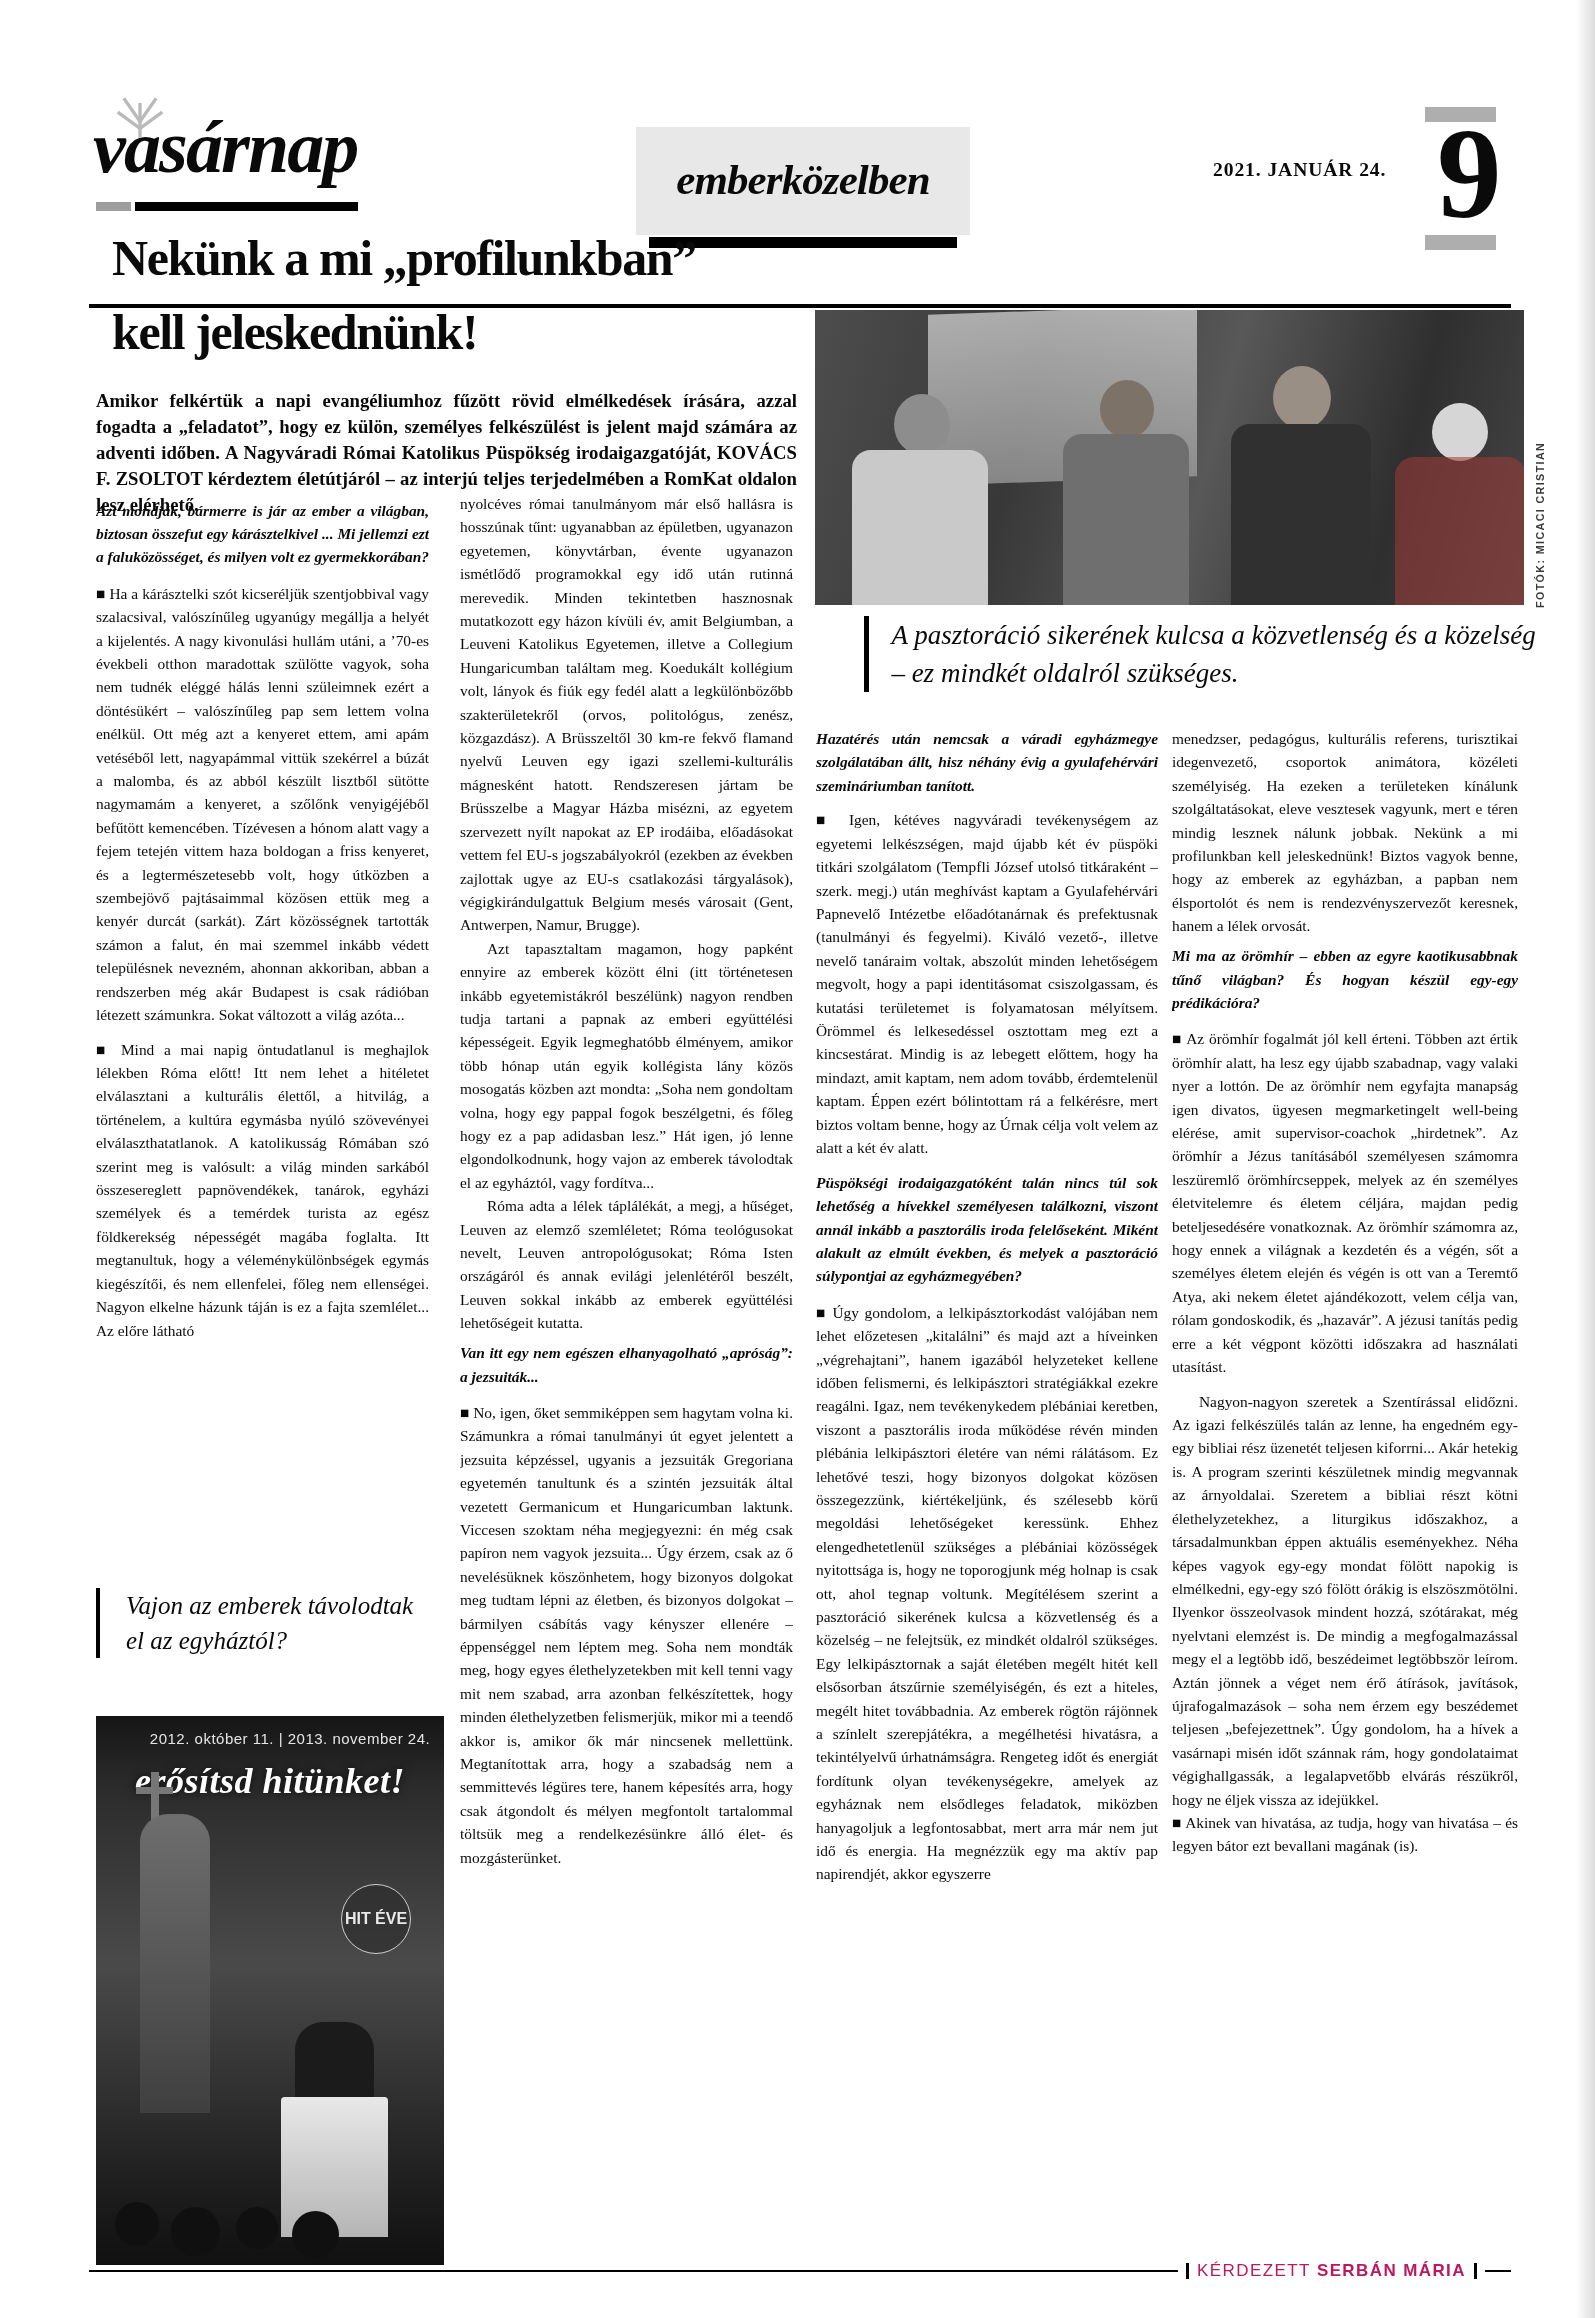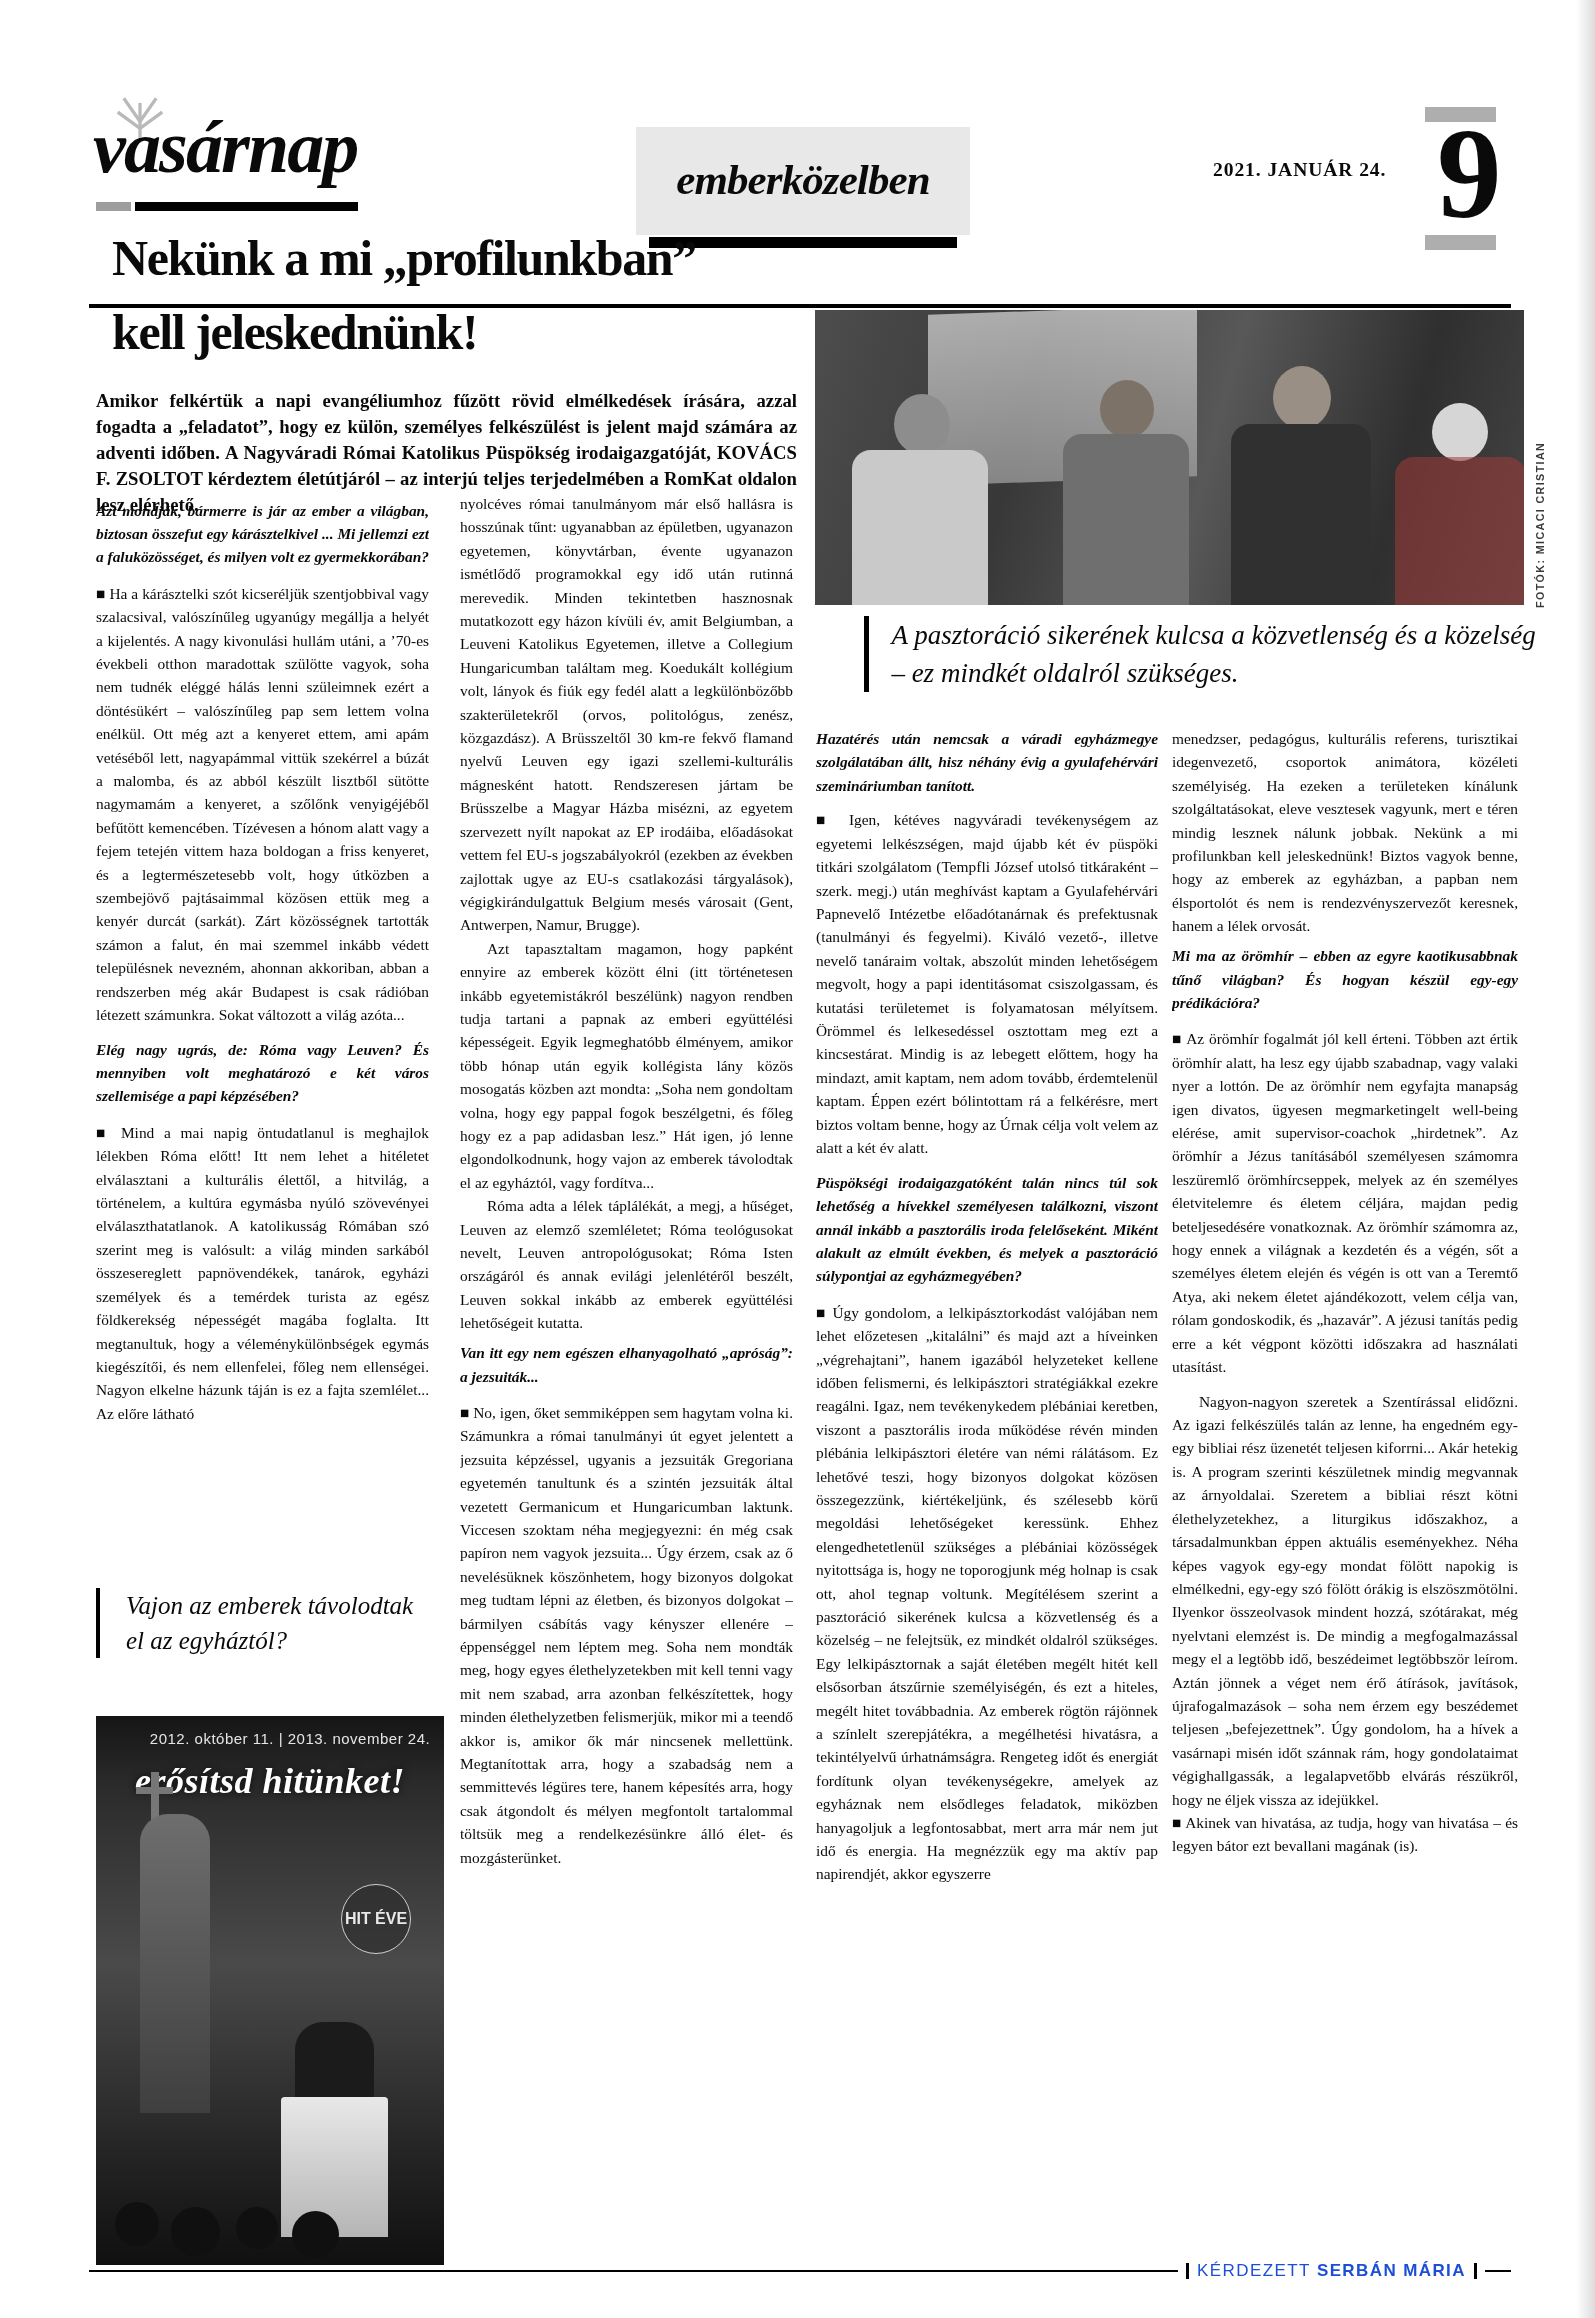--- a/index.html
+++ b/index.html
@@ -135,21 +135,21 @@
     background:#1b1b1b; border-radius:28px 28px 0 0;
   }
   .crowd-head { position:absolute; background:#101010; border-radius:50%; }
 
   
   .footer-band { display:flex; align-items:center; }
   .footer-line { height:2.8px; background:#000; }
   .footer-tick { width:2.3px; height:16px; background:#000; margin:0 8.4px; }
   .footer-text {
     font-family:"Liberation Sans", sans-serif; font-size:17px;
-    letter-spacing:1.4px; white-space:nowrap; color:#1d4ed8;
+    letter-spacing:1.4px; white-space:nowrap; color:#be185d;
   }
   .footer-text .bold { font-weight:bold; }
   .edge-shade {
     background:linear-gradient(90deg, rgba(255,255,255,0), #dcdcdc);
   }
 </style>
 </head>
 <body>
 
 <div class="abs" style="left:93px; top:110px;">
@@ -210,21 +210,20 @@
   </div>
 </div>
 
 <div class="abs photo-credit" style="left:1534px; top:365px; height:243px;">FOTÓK: MICACI CRISTIAN</div>
 
 <div class="abs pull-quote-right" style="left:816px; top:616px; width:687px;">A pasztoráció sikerének kulcsa a közvetlenség és a közelség – ez mindkét oldalról szükséges.</div>
 
 <div class="abs col" style="left:96px; top:492px; width:333px; height:1075px;">
   <p class="q">Azt mondják, bármerre is jár az ember a világban, biztosan összefut egy kárásztelkivel ... Mi jellemzi ezt a faluközösséget, és milyen volt ez gyermekkorában?</p>
   <p class="a">■ Ha a kárásztelki szót kicseréljük szentjobbival vagy szalacsival, valószínűleg ugyanúgy megállja a helyét a kijelentés. A nagy kivonulási hullám utáni, a ’70-es évekbeli otthon maradottak szülötte vagyok, soha nem tudnék eléggé hálás lenni szüleimnek ezért a döntésükért – valószínűleg pap sem lettem volna enélkül. Ott még azt a kenyeret ettem, ami apám vetéséből lett, nagyapámmal vittük szekérrel a búzát a malomba, és az abból készült lisztből sütötte nagymamám a kenyeret, a szőlőnk venyigéjéből befűtött kemencében. Tízévesen a hónom alatt vagy a fejem tetején vittem haza boldogan a friss kenyeret, és a legtermészetesebb volt, hogy útközben a szembejövő pajtásaimmal közösen ettük meg a kenyér durcát (sarkát). Zárt közösségnek tartották számon a falut, én mai szemmel inkább védett településnek nevezném, ahonnan akkoriban, abban a rendszerben még akár Budapest is csak rádióban létezett számunkra. Sokat változott a világ azóta...</p>
-  <p class="q">Elég nagy ugrás, de: Róma vagy Leuven? És mennyiben volt meghatározó e két város szellemisége a papi képzésében?</p>
   <p class="a flow">■ Mind a mai napig öntudatlanul is meghajlok lélekben Róma előtt! Itt nem lehet a hitéletet elválasztani a kulturális élettől, a hitvilág, a történelem, a kultúra egymásba nyúló szövevényei elválaszthatatlanok. A katolikusság Rómában szó szerint meg is valósult: a világ minden sarkából összesereglett papnövendékek, tanárok, egyházi személyek és a temérdek turista az egész földkerekség népességét magába foglalta. Itt megtanultuk, hogy a véleménykülönbségek egymás kiegészítői, és nem ellenfelei, főleg nem ellenségei. Nagyon elkelne házunk táján is ez a fajta szemlélet... Az előre látható</p>
 </div>
 
 <div class="abs pull-quote-left" style="left:96px; top:1588px; width:334px;">Vajon az emberek távolodtak el az egyháztól?</div>
 
 <div class="abs poster" style="left:96px; top:1716px; width:348px; height:549px;">
   <div class="poster-dates">2012. október 11. | 2013. november 24.</div>
   <div class="poster-slogan">erősítsd hitünket!</div>
   <div class="statue-cross-v"></div>
   <div class="statue-cross-h"></div>

